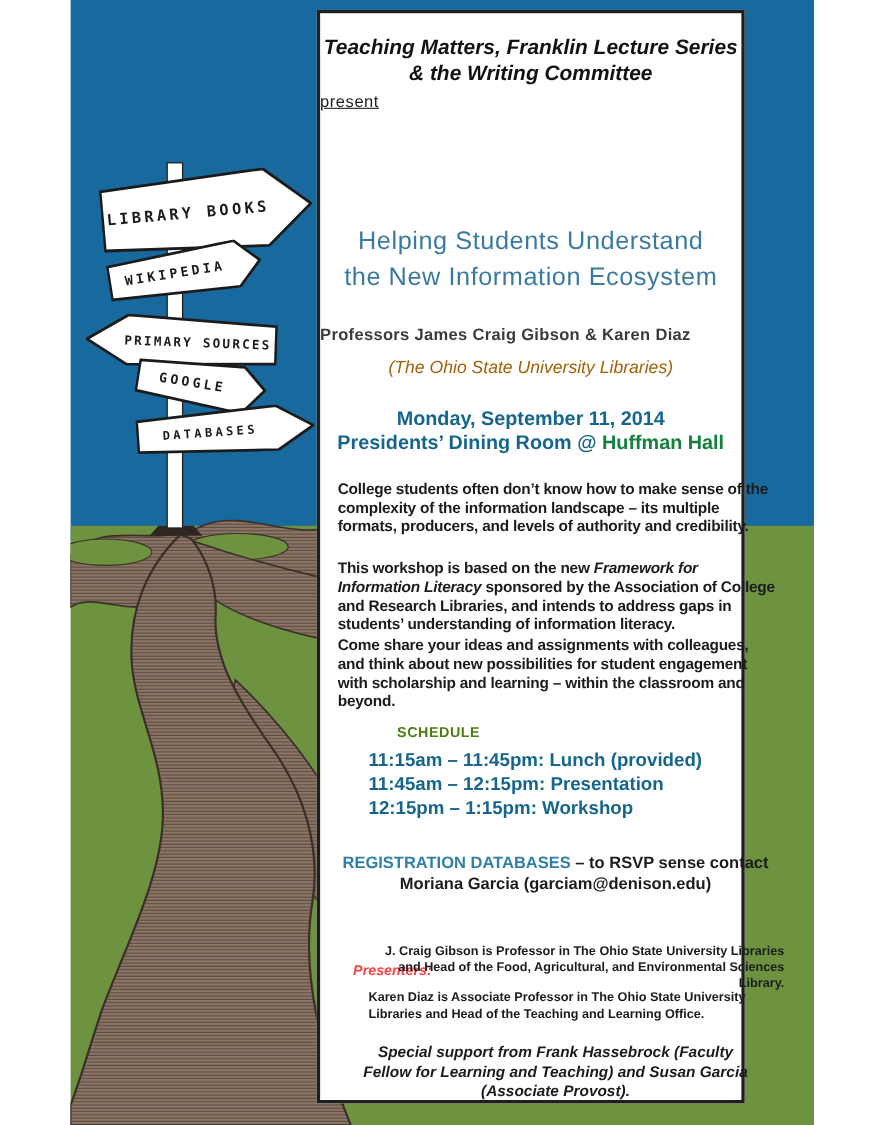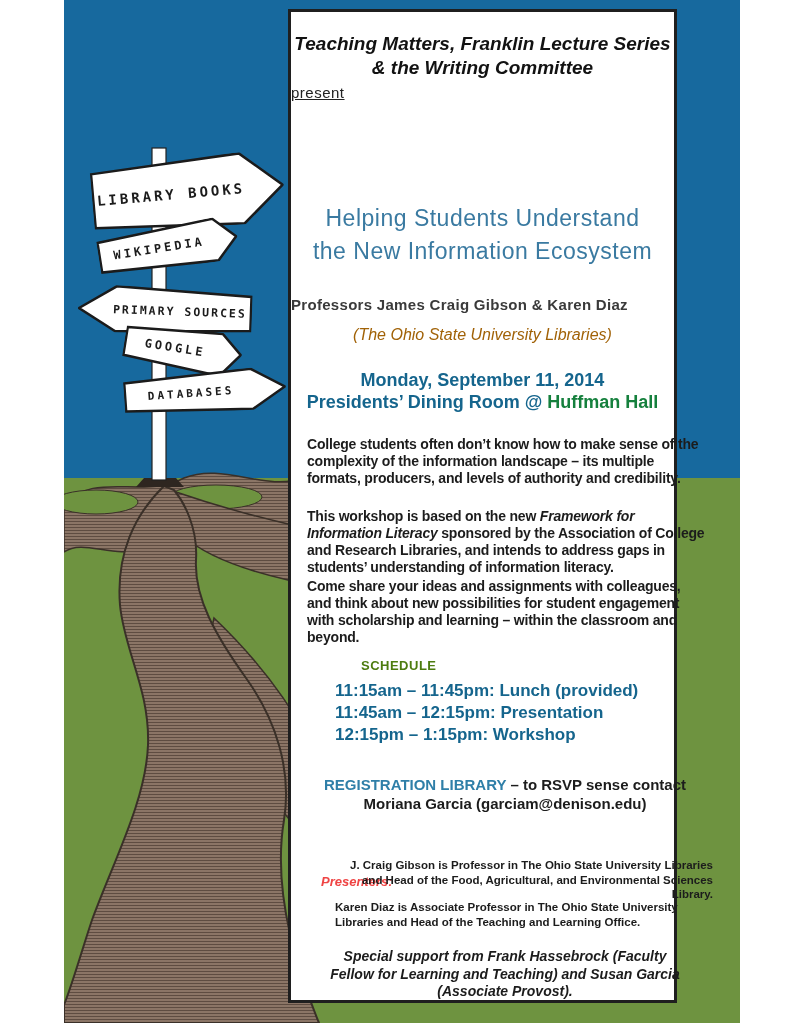--- a/index.html
+++ b/index.html
@@ -175,21 +175,21 @@
     <div class="blk para para-invite">Come share your ideas and assignments with colleagues, and think about new possibilities for student engagement with scholarship and learning – within the classroom and beyond.</div>
 
     <div class="blk schedule-heading">SCHEDULE</div>
     <div class="blk schedule-list">
       <div>11:15am – 11:45pm: Lunch (provided)</div>
       <div>11:45am – 12:15pm: Presentation</div>
       <div>12:15pm – 1:15pm: Workshop</div>
     </div>
 
     <div class="blk registration">
-      <div><span class="reg-label">REGISTRATION LIBRARY</span><span> – to RSVP sense contact</span></div>
+      <div><span class="reg-label">REGISTRATION DATABASES</span><span> – to RSVP sense contact</span></div>
       <div>Moriana Garcia (garciam@denison.edu)</div>
     </div>
 
     <div class="blk presenters-heading">Presenters:</div>
     <div class="blk bio bio-1">J. Craig Gibson is Professor in The Ohio State University Libraries and Head of the Food, Agricultural, and Environmental Sciences Library.</div>
     <div class="blk bio bio-2">Karen Diaz is Associate Professor in The Ohio State University Libraries and Head of the Teaching and Learning Office.</div>
 
     <div class="blk support">Special support from Frank Hassebrock (Faculty Fellow for Learning and Teaching) and Susan Garcia (Associate Provost).</div>
 
   </div>

